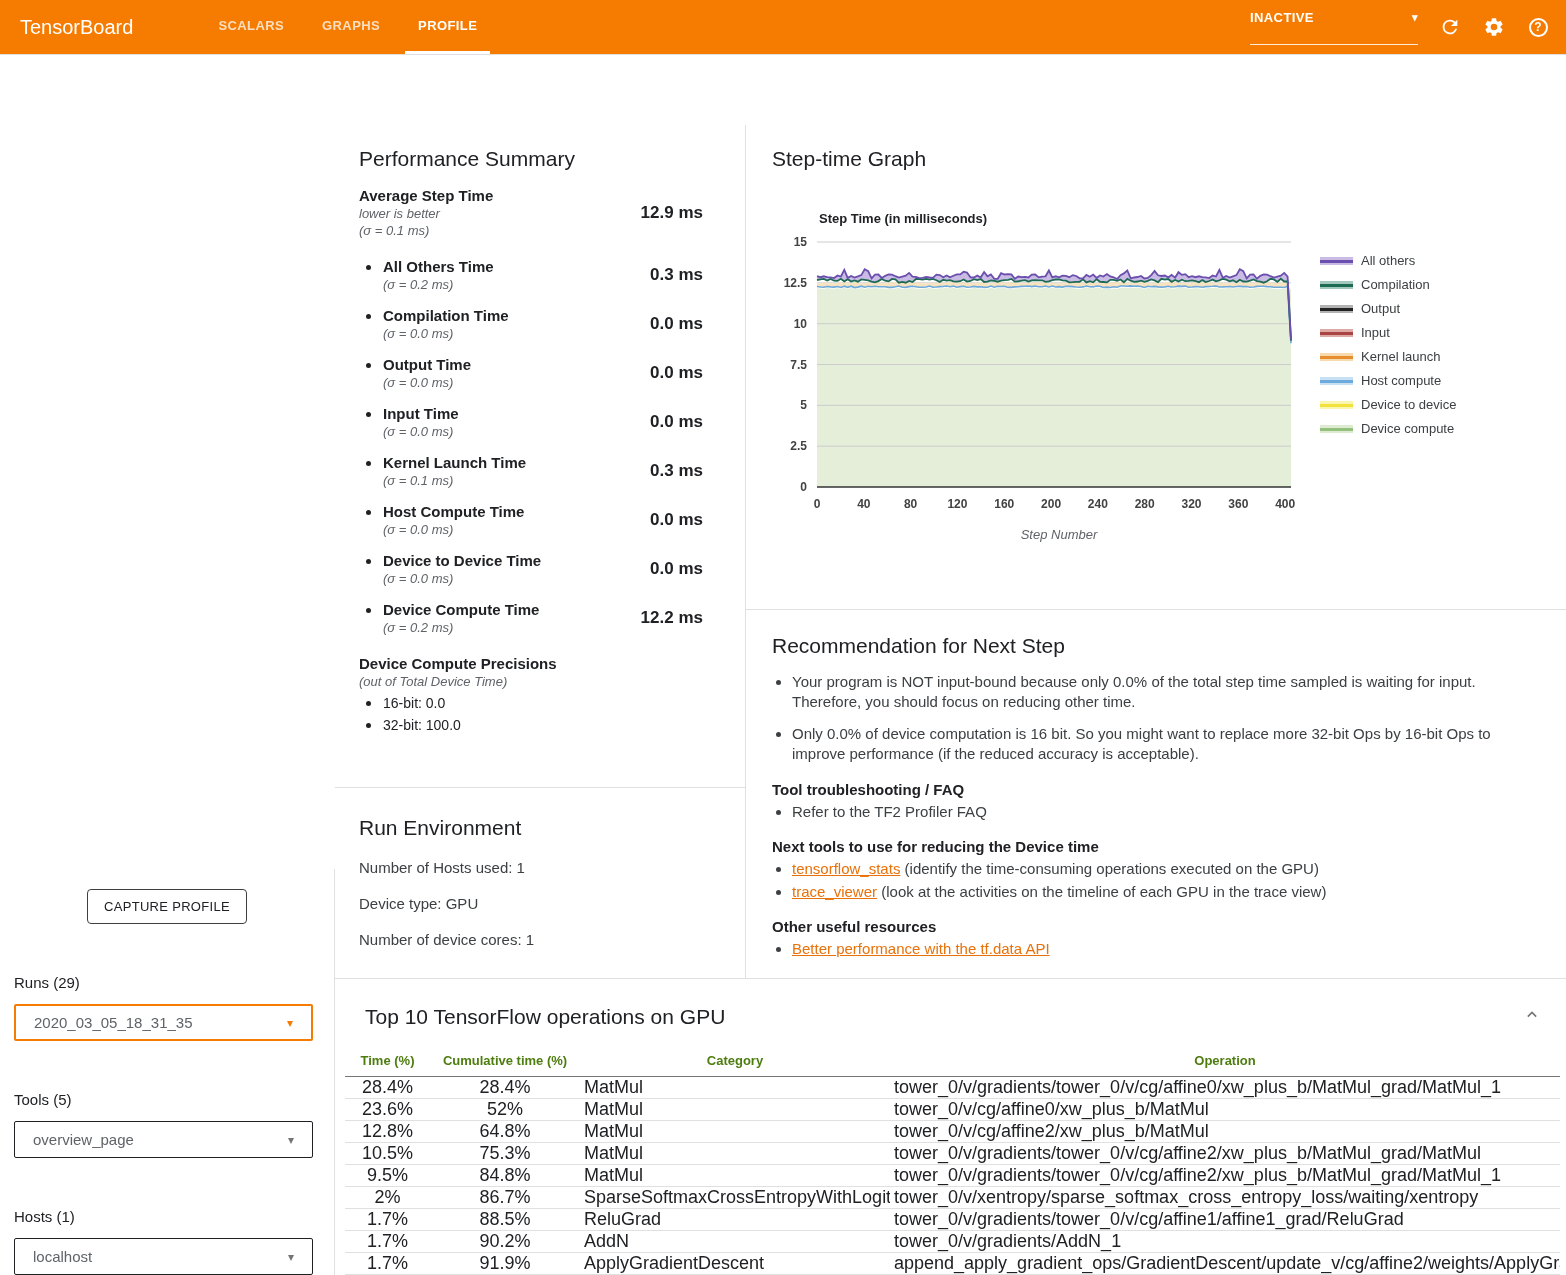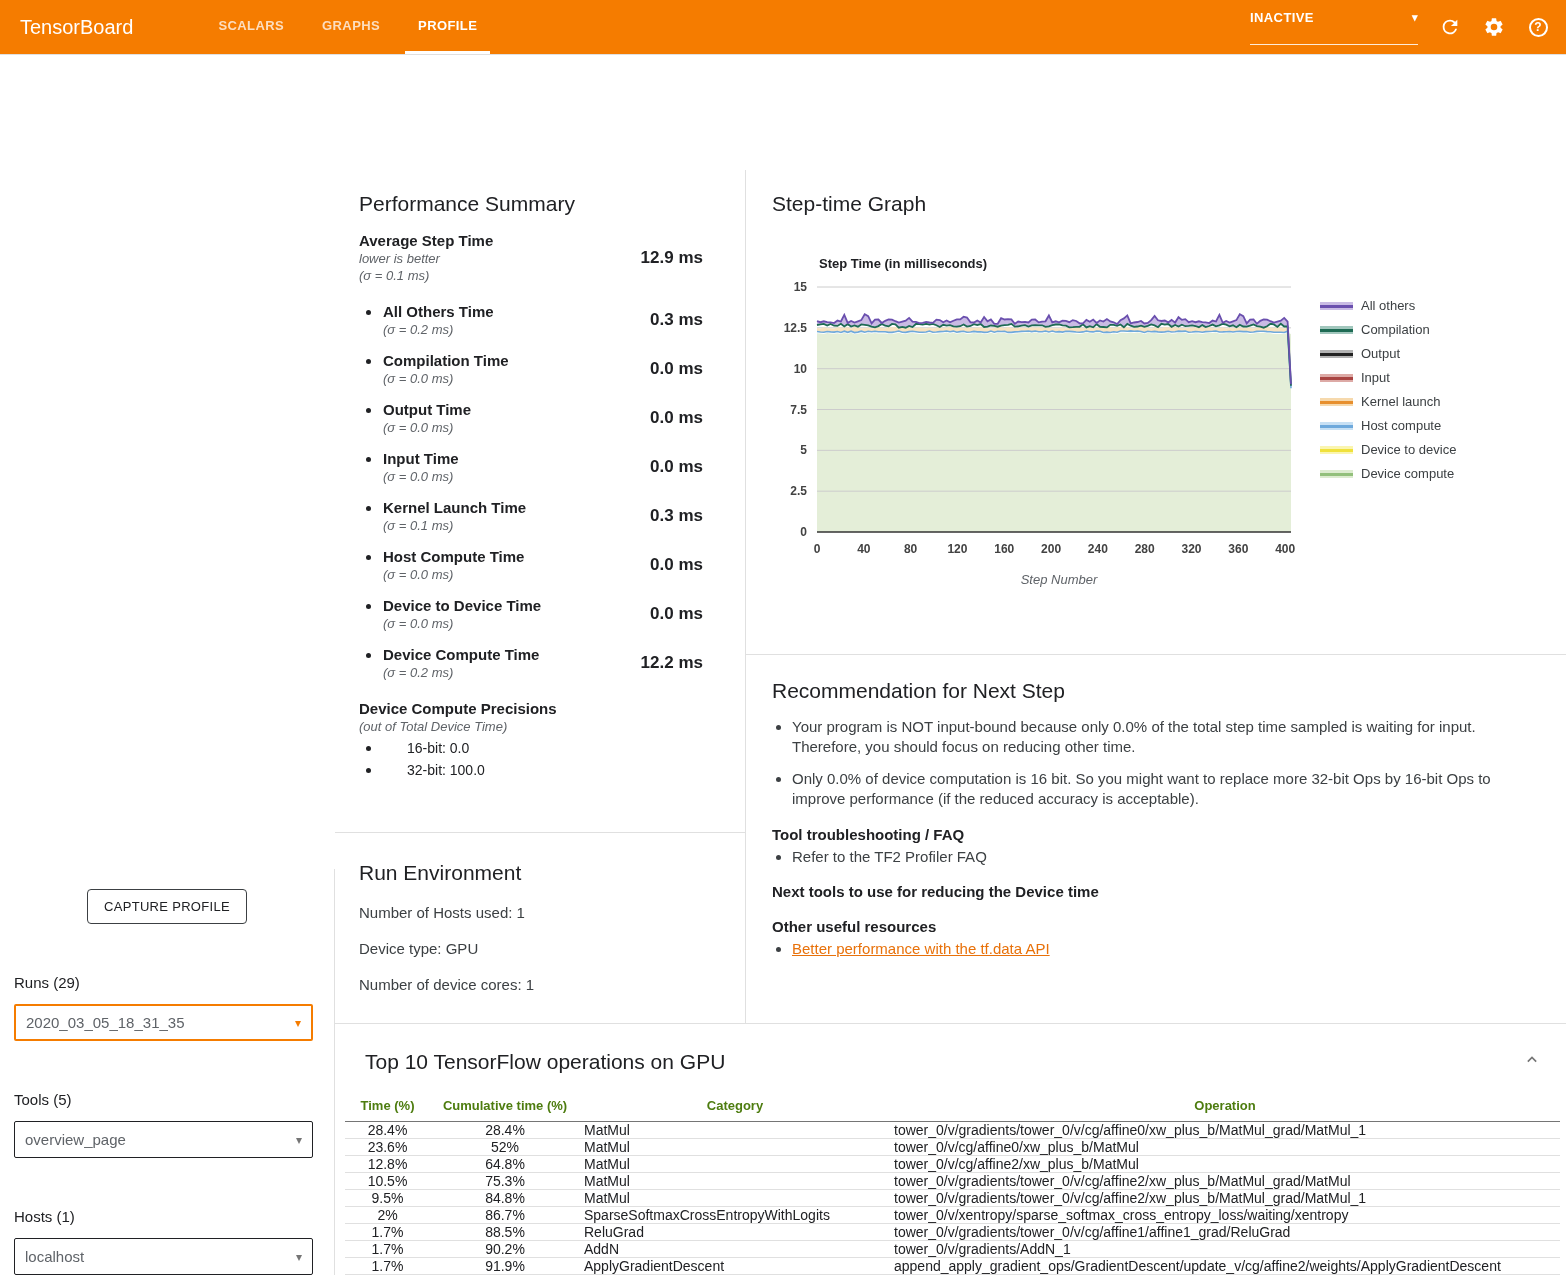--- a/index.html
+++ b/index.html
@@ -27,21 +27,21 @@
   
   .shell { display:flex; height:1220px;align-items:flex-end; }
   .sidebar { width:335px; flex:none; border-right:1px solid #e0e0e0; padding-top:20px; }
   .capture-btn { display:block; margin:0 auto; padding:9px 16px; background:#fff;
     border:1px solid #3c4043; border-radius:4px; font-family:inherit; font-size:13px;
     font-weight:500; letter-spacing:0.3px; color:#202124; cursor:pointer; }
   .sel-group { margin:50px 21px 0 14px; }
   .sel-group:first-of-type { margin-top:50px; }
   .sel-label { font-size:15px; color:#202124; margin-bottom:13px; }
   .sel-box { border:1px solid #202124; border-radius:2px; height:37px; display:flex;
-    align-items:center; padding:0 10px; font-size:15px; color:#5f6368; cursor:pointer; }
+    align-items:center; padding:0 18px; font-size:15px; color:#5f6368; cursor:pointer; }
   .sel-group.hl .sel-box { border:2px solid #f57c00; }
   .sel-caret { margin-left:auto; font-size:12px; color:#757575; }
   .sel-group.hl .sel-caret { color:#f57c00; }
 
   .main { flex:1; display:flex; flex-direction:column; }
   .row-top { display:flex; height:853px; overflow:hidden; }
   .left-col { width:410px; flex:none; display:flex; flex-direction:column; }
   .right-col { flex:1; border-left:1px solid #e0e0e0; display:flex; flex-direction:column; }
 
   h2.sect { font-size:21px; font-weight:400; color:#202124; }
@@ -49,21 +49,21 @@
   
   .perf { height:663px; border-bottom:1px solid #e0e0e0; padding:22px 30px 0 24px; overflow:hidden; }
   .avg-row { display:flex; align-items:center; margin:16px 0 20px; }
   .pi-label { font-size:15px; font-weight:bold; color:#202124; }
   .pi-sigma, .pi-note { font-size:13px; font-style:italic; color:#5f6368; margin-top:2px; }
   .pi-value { margin-left:auto; font-size:17px; font-weight:bold; padding-right:12px; align-self:center; white-space:nowrap; }
   .perf-item { display:flex; align-items:flex-start; margin-bottom:15px; }
   .dot { width:5px; height:5px; border-radius:50%; background:#202124; margin:7px 12px 0 7px; flex:none; }
   .precisions { margin-top:20px; }
   .prec-items { margin-top:4px; }
-  .prec-item { display:flex; align-items:center; font-size:14px; margin-top:6px;gap:24px; }
+  .prec-item { display:flex; align-items:center; font-size:14px; margin-top:6px; }
   .prec-item .dot { margin-top:0; }
 
   
   .runenv { padding:28px 24px 0; }
   .env-line { font-size:15px; color:#3c4043; margin-top:19px; }
 
   
   .graph { height:485px; border-bottom:1px solid #e0e0e0; padding:22px 20px 0 26px; overflow:hidden; }
   .chart-area { display:flex; margin-top:40px; }
   .plot-col { width:534px; flex:none; }
@@ -88,21 +88,21 @@
   ul.plain li { font-size:15px; color:#3c4043; margin-bottom:6px; }
   a.orange { color:#e8710a; text-decoration:underline; cursor:pointer; }
 
   
   .table-section { border-top:1px solid #e0e0e0; flex:1; overflow:hidden; }
   .table-head { display:flex; align-items:center; padding:26px 24px 2px 30px; }
   .collapse-icon { margin-left:auto; cursor:pointer; }
   table.ops { border-collapse:collapse; margin:14px 6px 0 10px; width:calc(100% - 16px); table-layout:fixed; }
   table.ops th { font-size:13px; font-weight:bold; color:#4d7c0f; padding:8px 4px;
     border-bottom:1px solid #757575; text-align:center; }
-  table.ops td { font-size:14px; color:#202124; padding:0 4px; border-bottom:1px solid #e0e0e0; overflow:hidden; white-space:nowrap; }
+  table.ops td { font-size:18px; color:#202124; padding:0 4px; border-bottom:1px solid #e0e0e0; overflow:hidden; white-space:nowrap; }
   .c0 { width:85px; text-align:center; }
   .c1 { width:150px; text-align:center; }
   .c2 { width:310px; }
   td.c2 { text-align:left; padding-left:14px; }
   td.c3 { text-align:left; padding-left:6px; }
 </style>
 </head>
 <body>
 
 <header class="navbar">
@@ -377,20 +377,24 @@
           <h2 class="sect">Recommendation for Next Step</h2>
           <ul class="rec-bullets" id="rec-bullets">
               <li>Your program is NOT input-bound because only 0.0% of the total step time sampled is waiting for input. Therefore, you should focus on reducing other time.</li>
               <li>Only 0.0% of device computation is 16 bit. So you might want to replace more 32-bit Ops by 16-bit Ops to improve performance (if the reduced accuracy is acceptable).</li>
             </ul>
           <div class="sub-head">Tool troubleshooting / FAQ</div>
           <ul class="plain" id="faq-items">
               <li>Refer to the TF2 Profiler FAQ</li>
             </ul>
           <div class="sub-head">Next tools to use for reducing the Device time</div>
+          <ul class="plain" id="tool-items">
+              <li><a class="orange">tensorflow_stats</a><span> (identify the time-consuming operations executed on the GPU)</span></li>
+              <li><a class="orange">trace_viewer</a><span> (look at the activities on the timeline of each GPU in the trace view)</span></li>
+            </ul>
           <div class="sub-head">Other useful resources</div>
           <ul class="plain" id="other-items">
               <li><a class="orange">Better performance with the tf.data API</a></li>
             </ul>
         </section>
       </div>
     </div>
 
     <section class="table-section">
       <div class="table-head">

